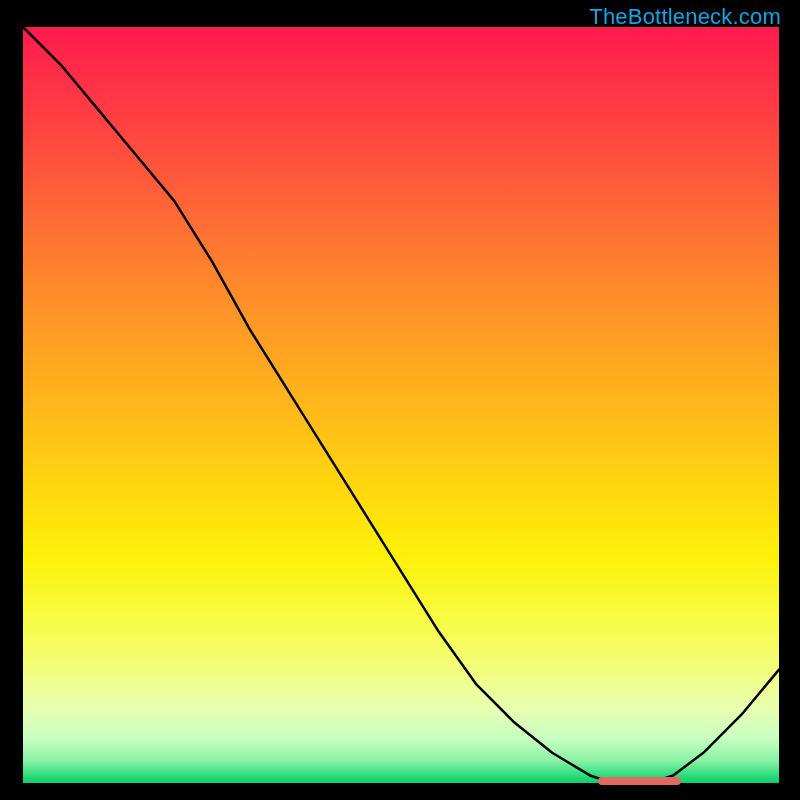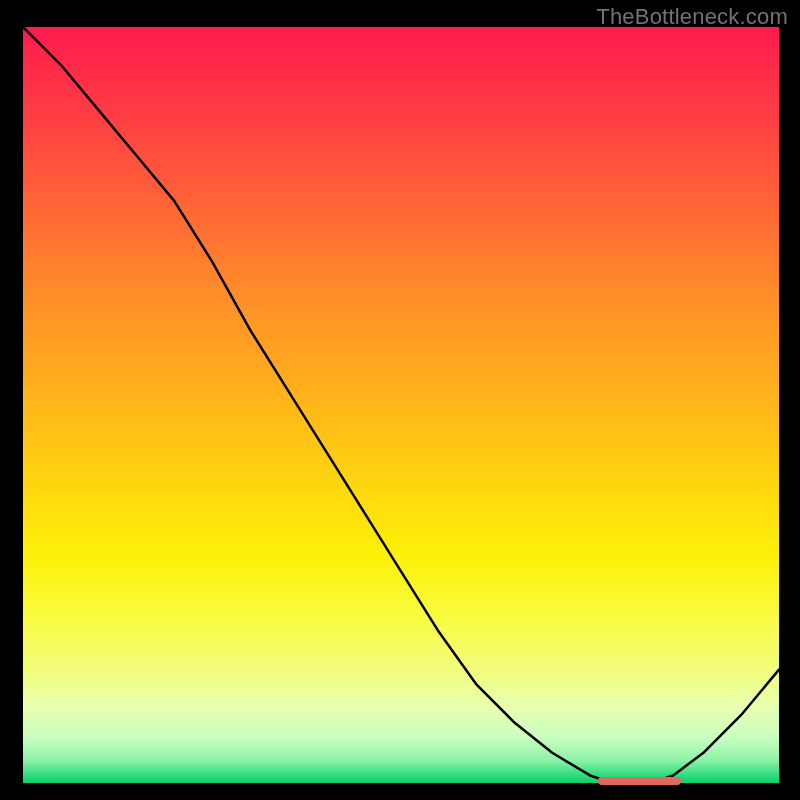--- a/index.html
+++ b/index.html
@@ -1,24 +1,24 @@
 <!DOCTYPE html>
 <html><head>
 <meta charset="utf-8">
 <style>
   * { margin: 0; padding: 0; box-sizing: border-box; }
   html, body { width: 800px; height: 800px; overflow: hidden; background: #fff; }
   .wrap { position: relative; width: 800px; height: 800px; background: #000; }
   .watermark {
     position: absolute;
-    top: 4px; right: 12px;
+    top: 4px; right: 19px;
     font-family: Arial, Helvetica, sans-serif;
     font-size: 22px;
     font-weight: 500;
-    color: #737373;
+    color: #0ea5e9;
     letter-spacing: 0.2px;
     z-index: 10;
   }
   .plot {
     position: absolute;
     left: 23px;
     top: 27px;
     width: 756px;
     height: 756px;
     background: linear-gradient(to bottom,

